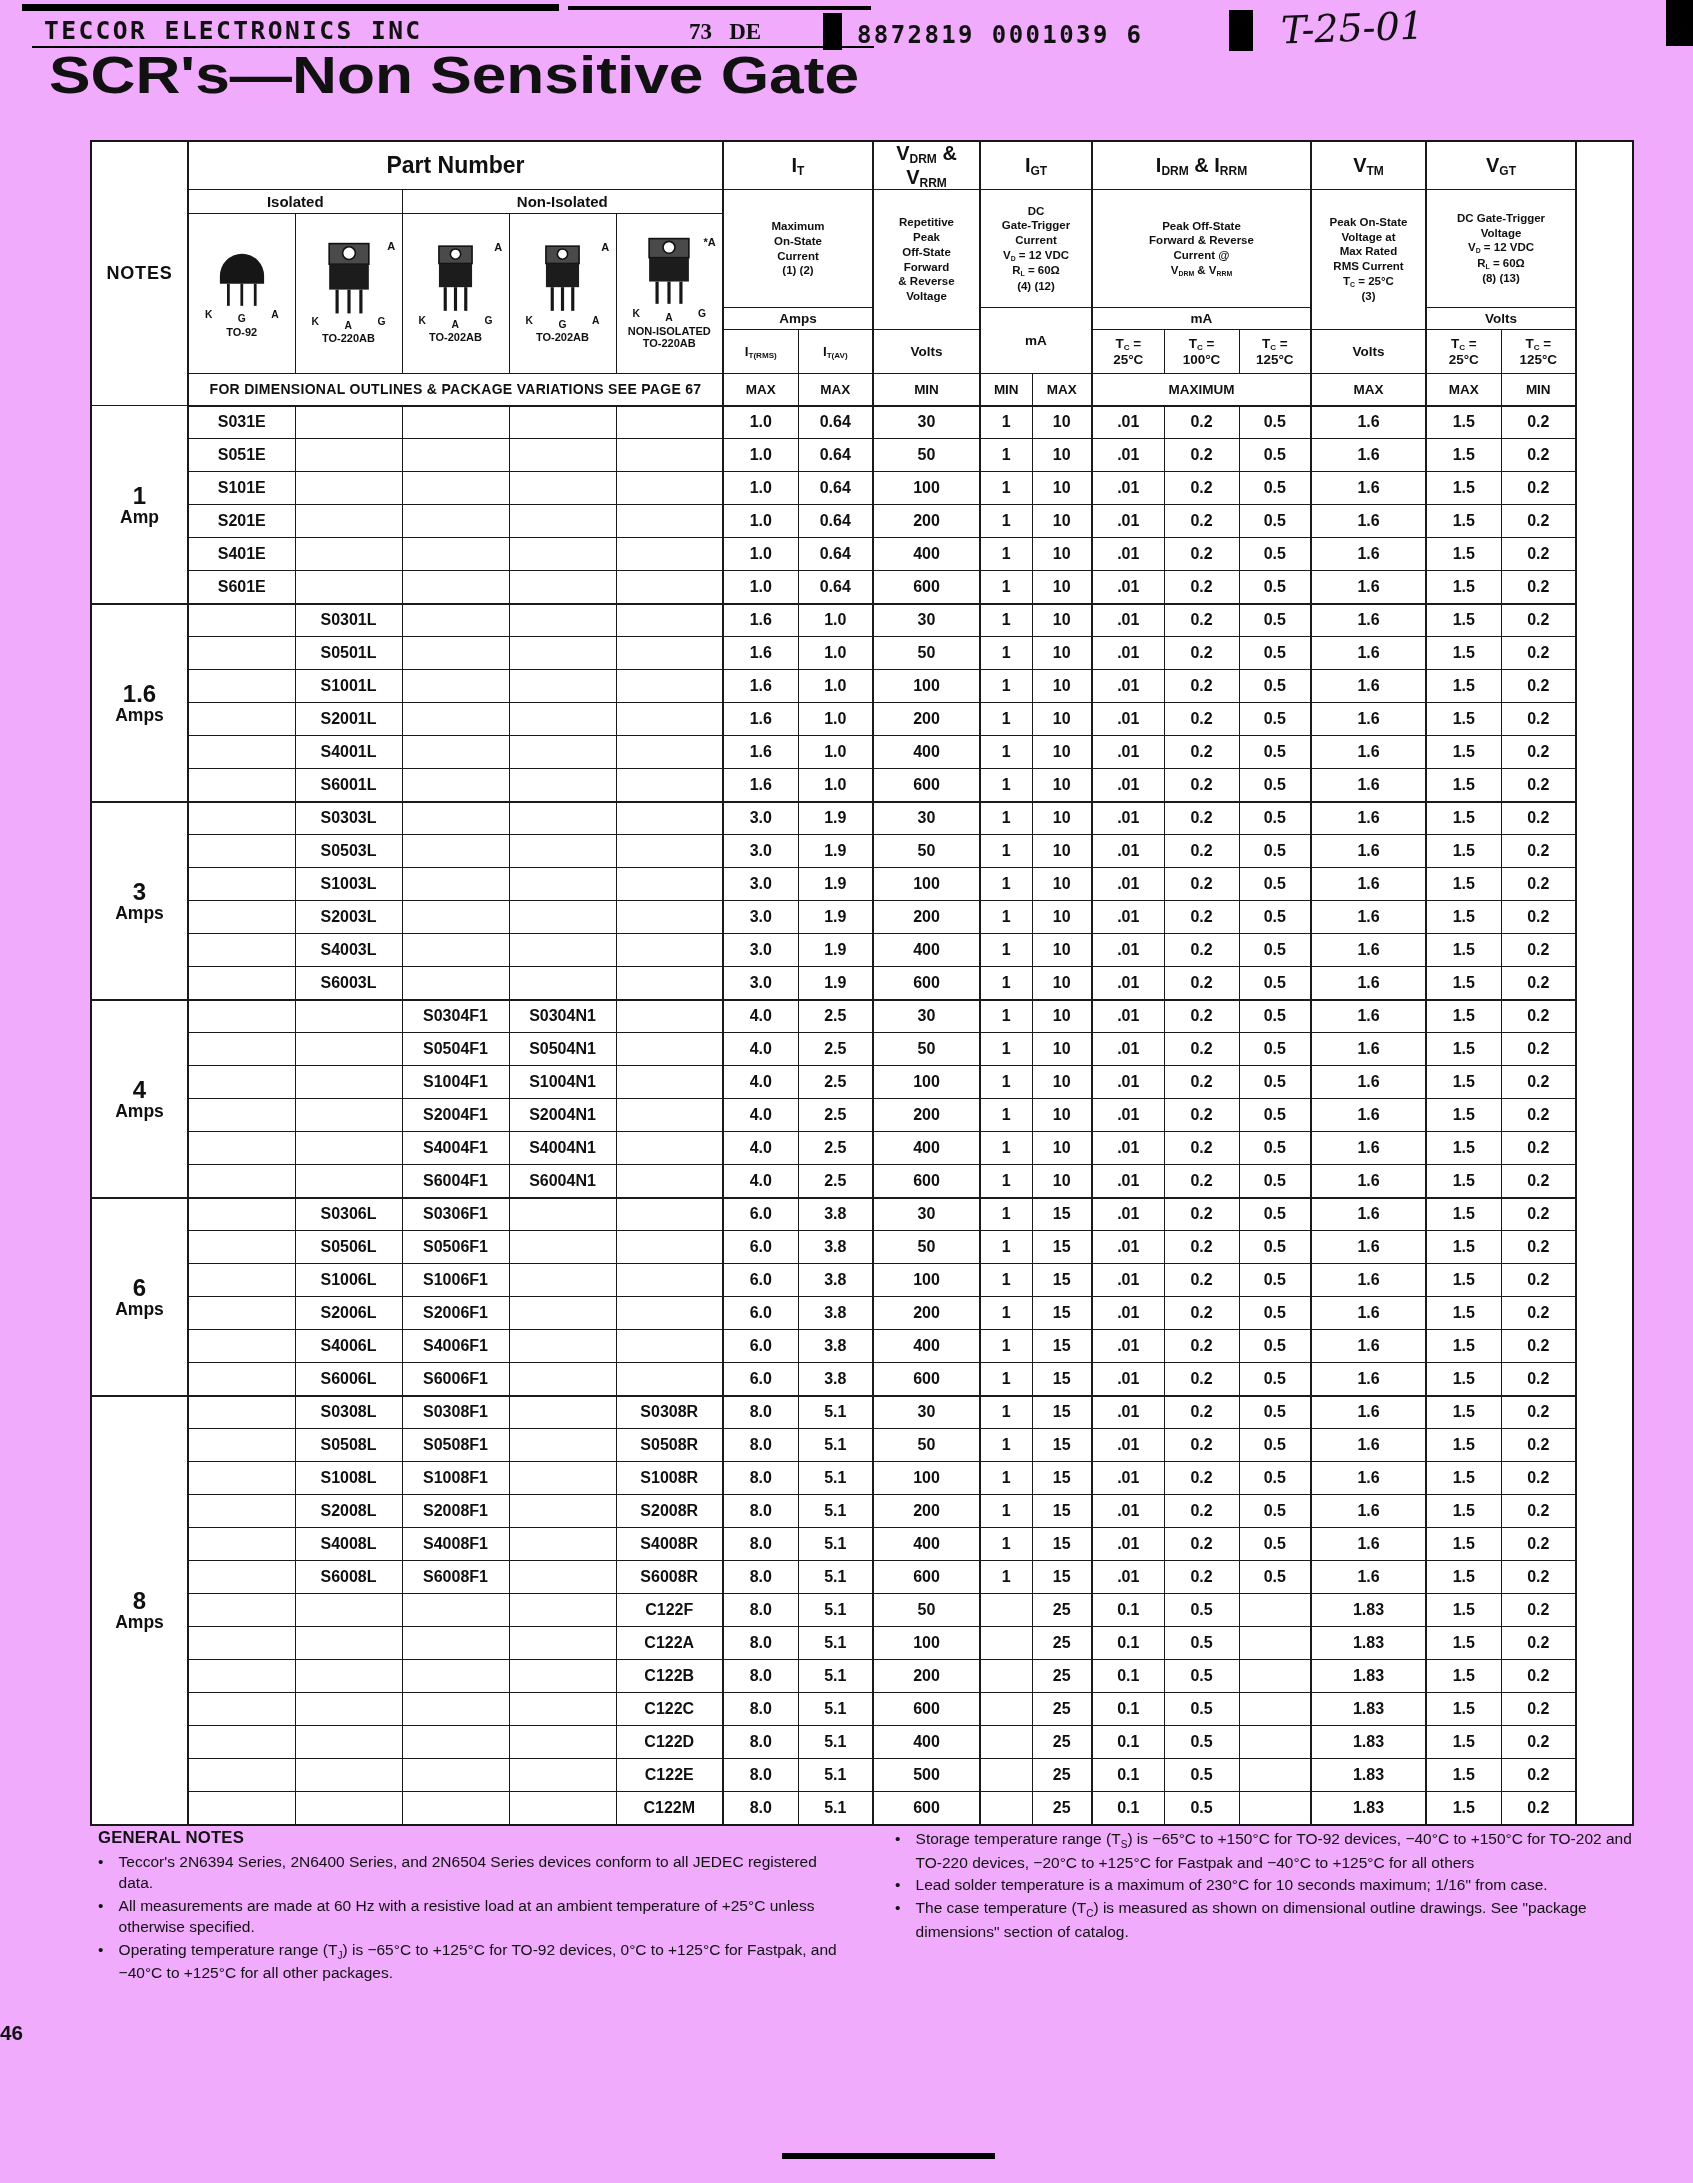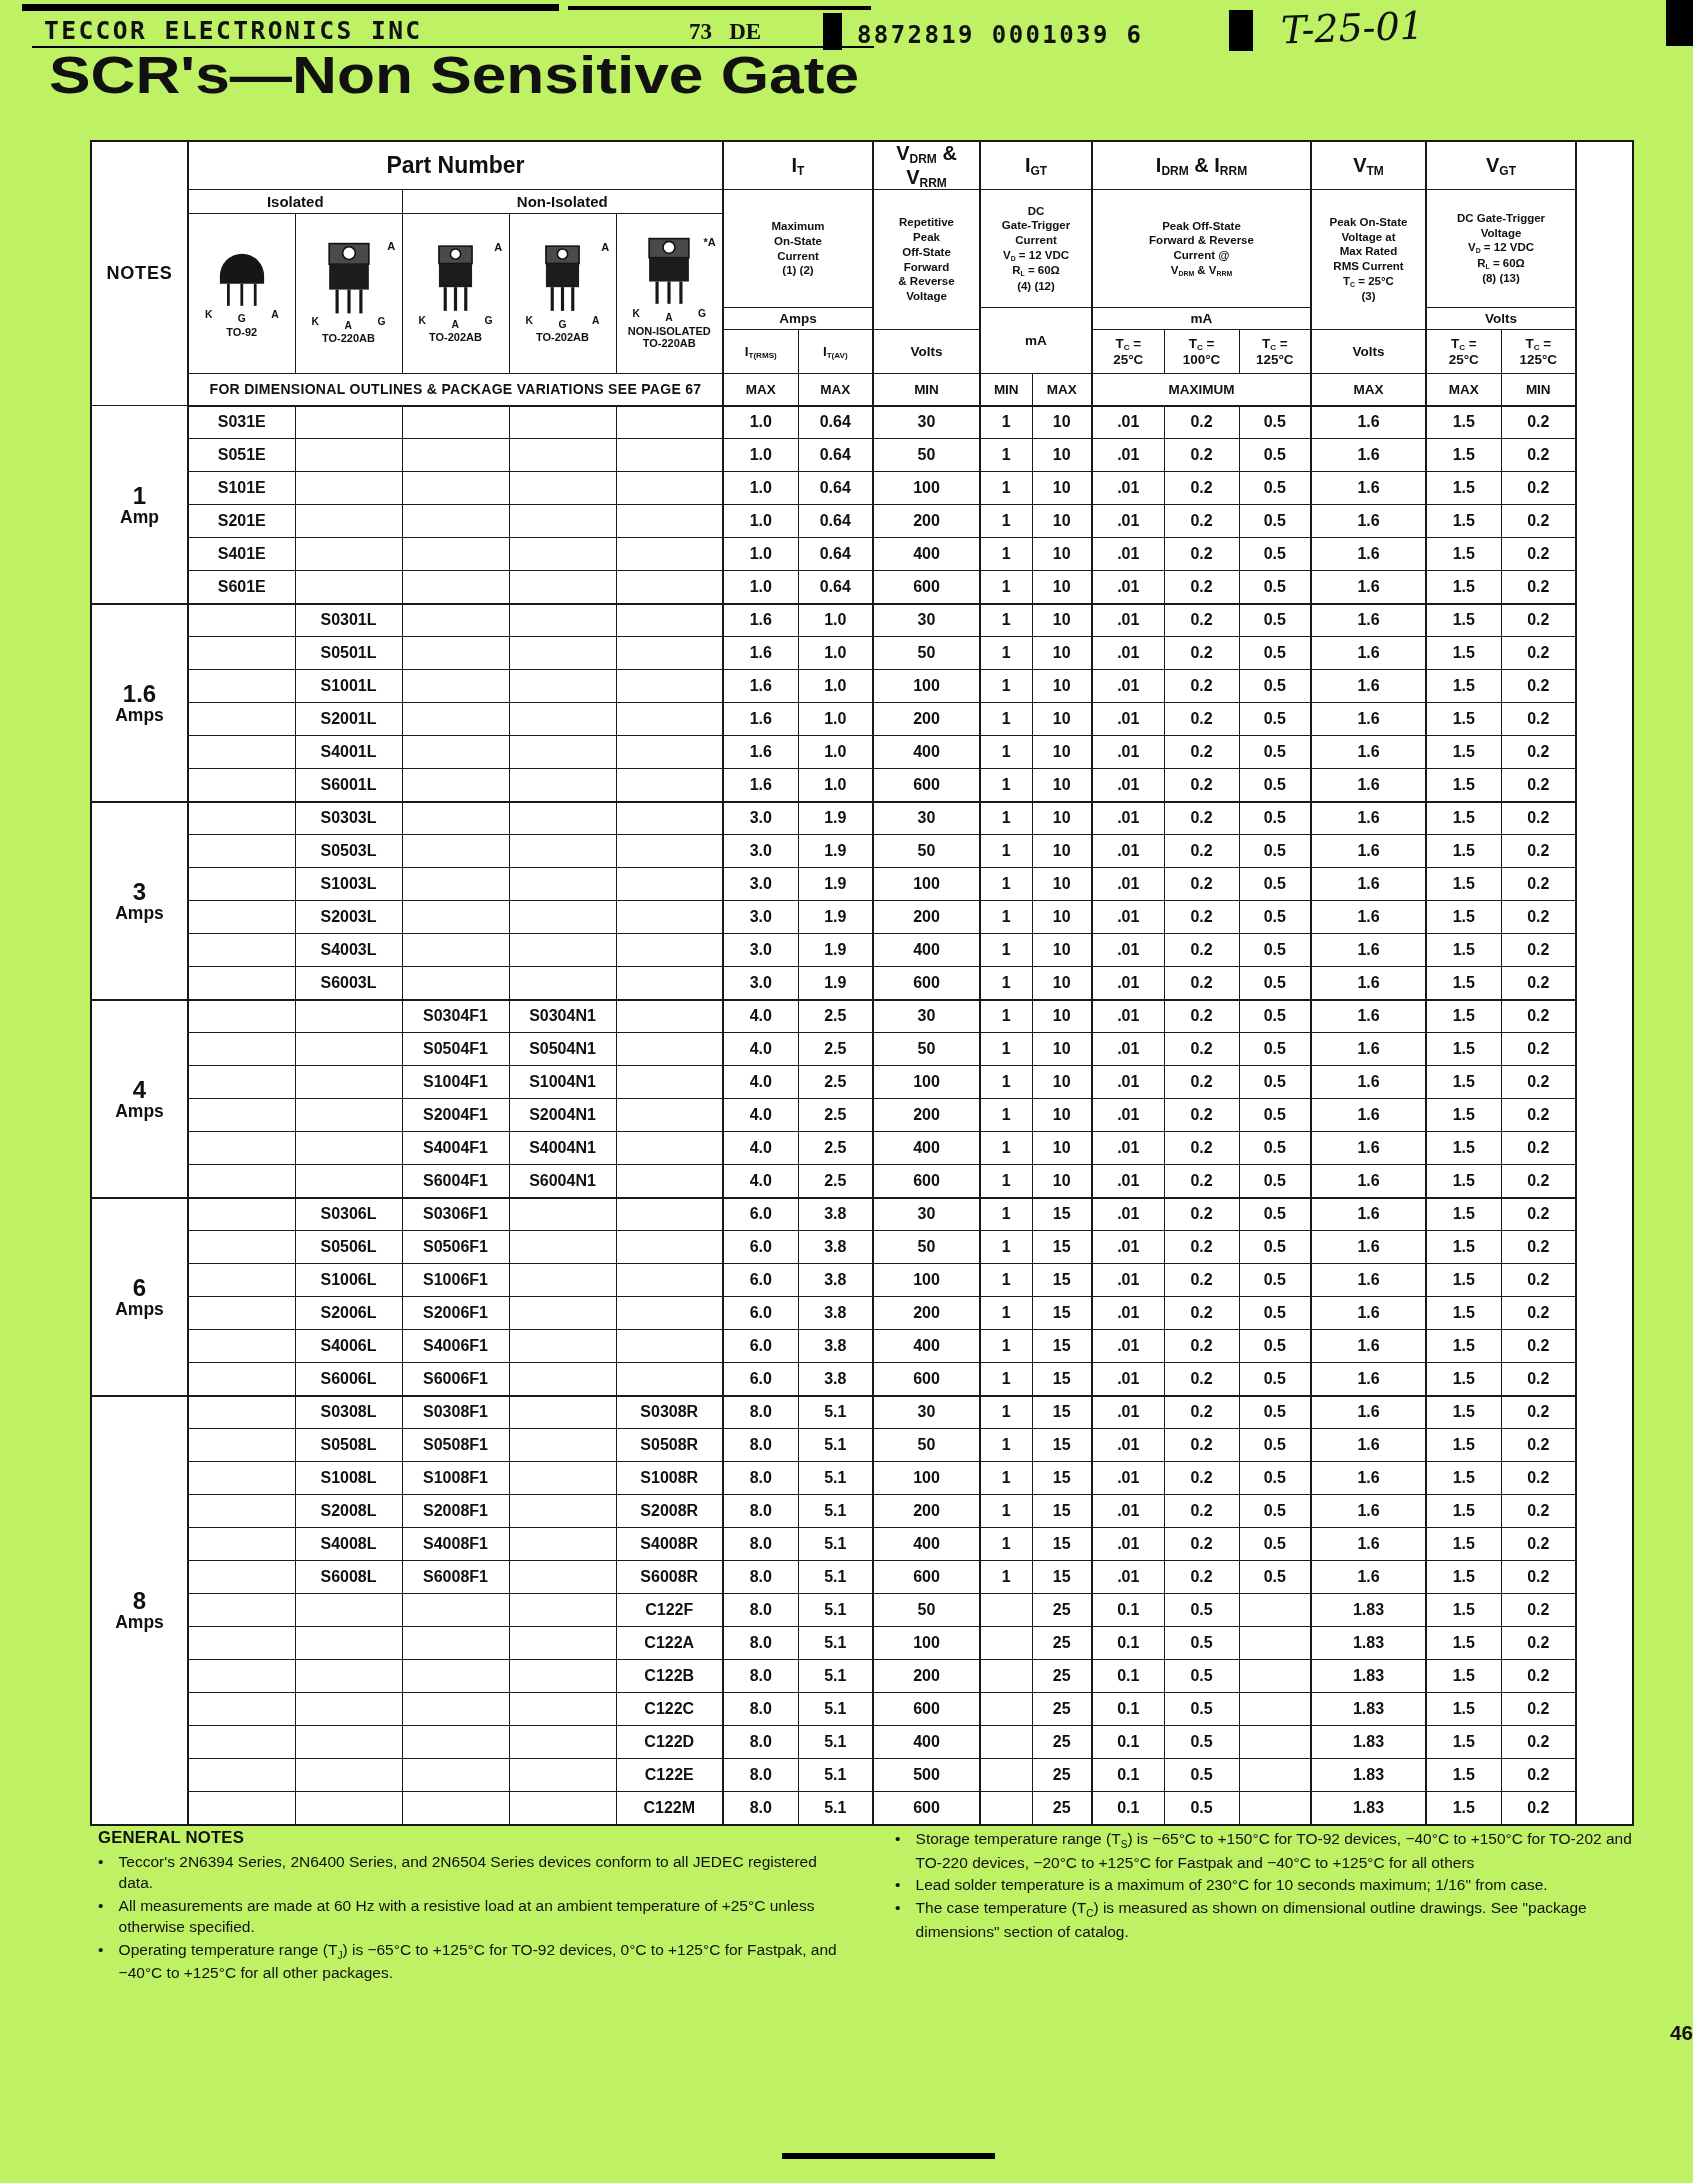--- a/index.html
+++ b/index.html
@@ -1,19 +1,19 @@
 <!DOCTYPE html>
 <html style="font-size:12.7px"><head>
 <meta charset="utf-8">
 <style>
   * { margin:0; padding:0; box-sizing:border-box; }
   html,body { background:#777; }
   .page {
     position:relative; width:1693px; height:2183px; margin:0 auto;
-    background:#bef264; color:#111;
+    background:#f0abfc; color:#111;
     font-family:"Liberation Sans", sans-serif;
     overflow:hidden;
   }
   .artifact { position:absolute; background:#000; }
   
   .company {
     position:absolute; left:44px; top:16px;
     font-family:"DejaVu Sans Mono", monospace; font-weight:bold;
     font-size:24.6px; letter-spacing:2.4px; white-space:pre;
   }
@@ -76,21 +76,21 @@
   .type-cell .type-num  { font-size:24px; line-height:1.05; }
   .type-cell .type-unit { font-size:17.5px; line-height:1.05; }
   .edge { border:none !important; border-left:2.8px solid #1a1a1a !important; }
   
   .notes { position:absolute; left:98px; top:1828px; width:1550px; display:flex; gap:44px; }
   .notes-col { flex:1; }
   .notes-heading { font-size:16.7px; font-weight:bold; margin-bottom:3.2px; letter-spacing:0.2px; }
   .note-item { display:flex; font-size:15.5px; line-height:1.36; margin-bottom:1.6px; }
   .note-bullet { width:20.6px; flex:none; }
   .note-text sub { font-size:65%; }
-  .page-number { position:absolute; left:0; top:2021px; width:100%; text-align:right; font-size:20.6px; font-weight:bold; }
+  .page-number { position:absolute; left:0; top:2021px; width:100%; text-align:left; font-size:20.6px; font-weight:bold; }
 </style>
 </head>
 <body>
 
 <div class="page">
 
   <div class="artifact" style="left:22px; top:4px; width:537px; height:7.1px;"></div>
   <div class="artifact" style="left:568px; top:5.6px; width:303px; height:4.8px;"></div>
   <div class="artifact" style="left:1666px; top:0; width:28px; height:46px;"></div>
   <div class="artifact" style="left:782px; top:2153px; width:213px; height:6.4px;"></div>

